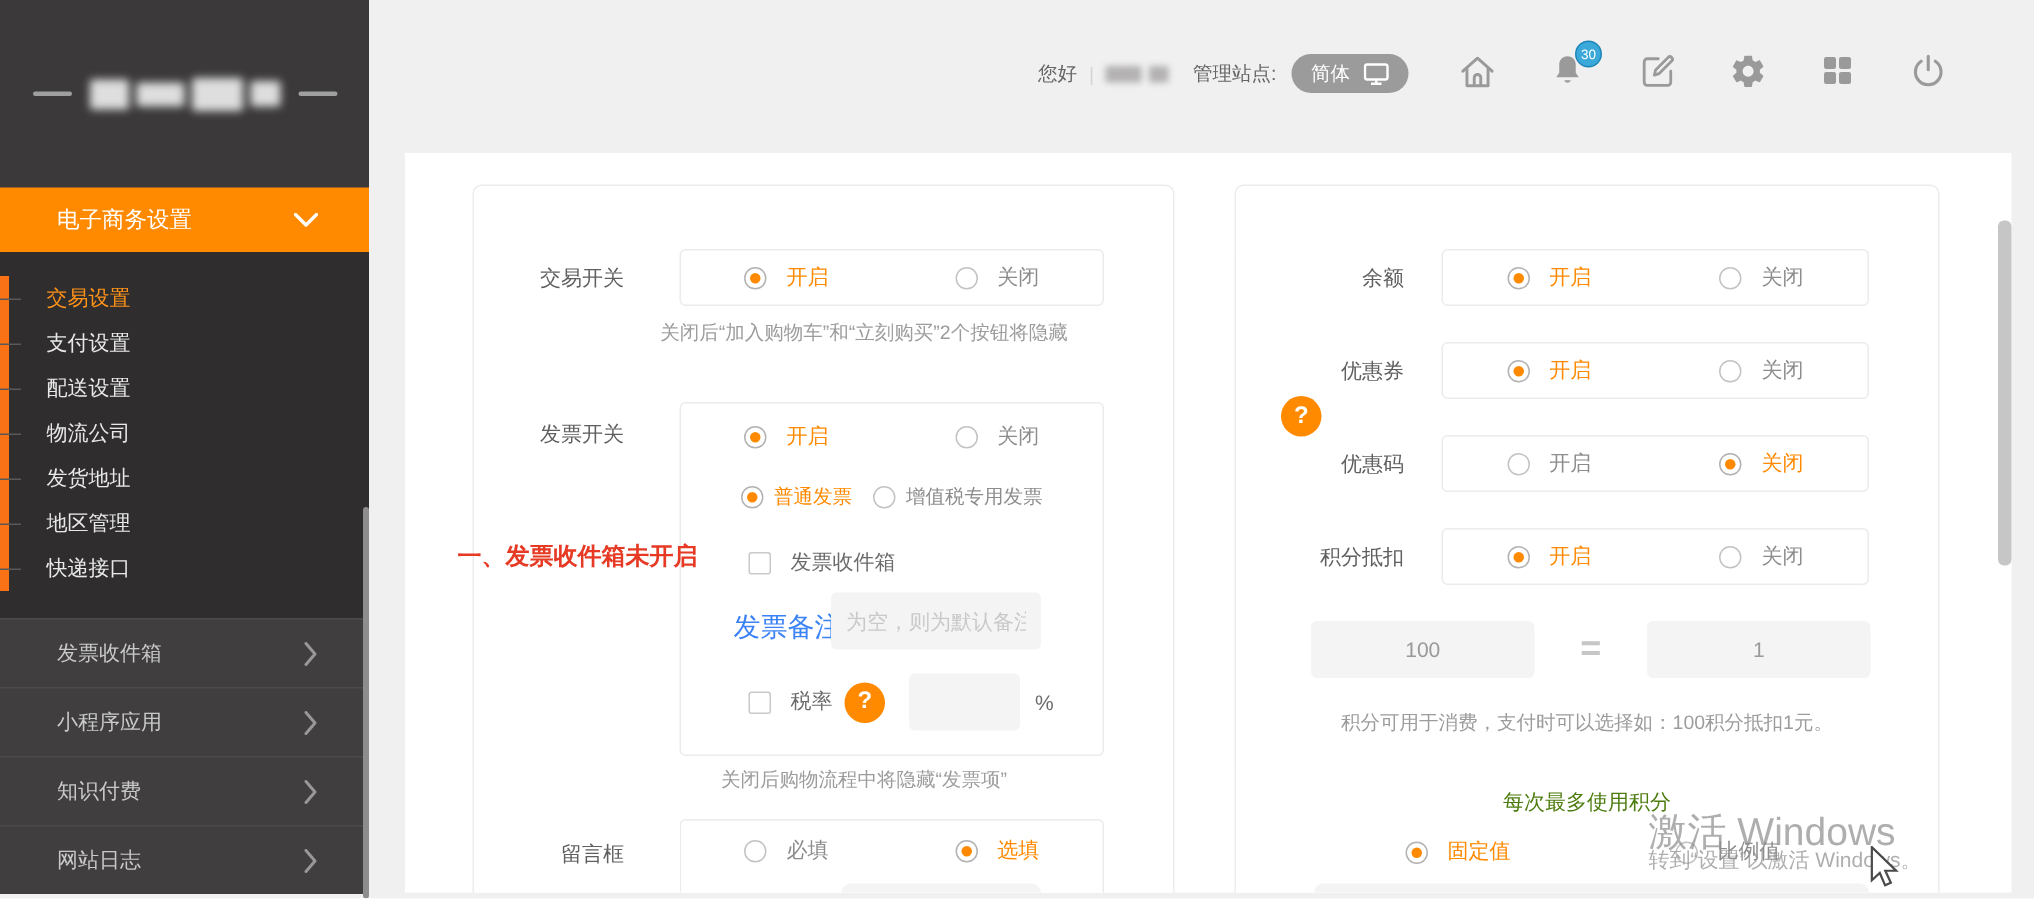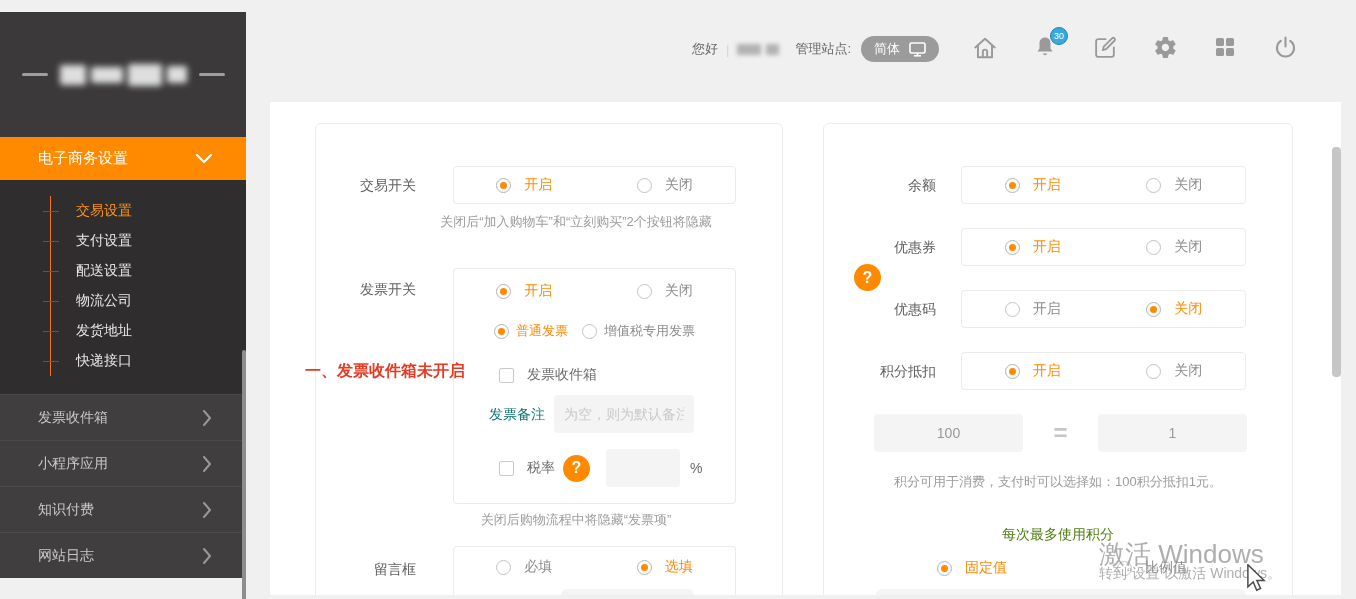--- a/index.html
+++ b/index.html
@@ -9,29 +9,29 @@
     --section:#403e3f;
     --icon-gray:#9a9a9a;
     --txt:#606060;
     --muted:#9c9c9c;
   }
   *{margin:0;padding:0;box-sizing:border-box;}
   body{font-family:"Liberation Sans","DejaVu Sans",sans-serif;}
   #page{position:relative;width:1356px;height:599px;background:#f0f0f1;overflow:hidden;}
 
   
-  .sidebar{position:absolute;left:0;top:12px;width:246px;height:469px;background:var(--dark);}
+  .sidebar{position:absolute;left:0;top:0;width:246px;height:469px;background:var(--dark);}
   .logo{height:125px;display:flex;align-items:center;justify-content:center;gap:12px;background:var(--dark);}
   .logo .dash{width:26px;height:3px;background:#9f9f9f;border-radius:2px;}
   .blur-blocks{display:flex;align-items:center;gap:5px;filter:blur(3px);}
   .bb{background:#dedede;border-radius:2px;}
   .menu-banner{height:43px;background:var(--accent);display:flex;align-items:center;justify-content:space-between;padding:0 34px 0 38px;cursor:pointer;}
   .menu-banner .mlabel{color:#fff;font-size:15px;}
   .submenu{background:var(--darker);padding:16px 0 18px;}
-  .tree{margin-left:50px;border-left:1px solid #f97316;}
+  .tree{border-left:6px solid #f97316;}
   .tree-item{position:relative;padding-left:25px;height:30px;display:flex;align-items:center;font-size:14px;color:#e8e8e8;cursor:pointer;}
   .tree-item::before{content:"";position:absolute;left:-8px;top:50%;width:16px;height:1px;background:#585858;}
   .tree-item.active{color:#ff9318;}
   .section-row{height:46px;background:var(--section);border-top:1px solid #4c4a4b;display:flex;align-items:center;justify-content:space-between;padding:0 34px 0 38px;font-size:14px;color:#c9c9c9;cursor:pointer;}
   .sb-thumb{position:absolute;right:0;top:338px;width:4px;height:261px;background:#8d8d8d;border-radius:2px;}
 
   
   .topbar{position:absolute;left:692px;top:33px;height:32px;display:flex;align-items:center;}
   .greet{font-size:13px;color:#666;}
   .vbar{color:#d5d5d5;margin:0 8px;font-size:13px;}
@@ -58,21 +58,21 @@
   .rlbl{font-size:14px;color:#8c8c8c;margin-left:13px;}
   .rlbl.sel{color:var(--accent);}
   .rlbl.sm{font-size:13px;margin-left:7px;}
   .cbx{width:15px;height:15px;border:1px solid #c9c9c9;border-radius:2px;background:#fff;flex:none;cursor:pointer;}
   .hint{position:absolute;font-size:13px;color:var(--muted);text-align:center;line-height:20px;}
   .bigbox{position:absolute;border:1px solid #ebebeb;border-radius:4px;background:#fff;}
   .ginput{background:#f4f4f4;border:none;border-radius:4px;height:38px;font-size:14px;color:#999;font-family:inherit;outline:none;}
   .ginput.center{text-align:center;}
   .ginput::placeholder{color:#c9c9c9;}
   .qmark{width:27px;height:27px;border-radius:50%;background:var(--accent);color:#fff;font-size:16px;font-weight:bold;display:flex;align-items:center;justify-content:center;cursor:pointer;}
-  .fieldlbl{position:absolute;font-size:14px;color:#0f766e;}
+  .fieldlbl{position:absolute;font-size:18px;color:#3b82f6;}
   .annotation{position:absolute;left:305px;top:361px;font-size:16px;font-weight:bold;color:#e63a24;z-index:6;}
   .eq{position:absolute;display:flex;align-items:center;justify-content:center;font-size:24px;color:#c6c6c6;font-weight:bold;}
   .stub-input{position:absolute;height:36px;background:#f4f4f4;border-radius:6px;}
   .vthumb{position:absolute;left:1332px;top:147px;width:9px;height:230px;background:#c6c6c6;border-radius:4px;cursor:pointer;}
   .wm1{position:absolute;left:1099px;top:537px;font-size:26px;color:#8f8f8f;opacity:.72;z-index:8;}
   .wm2{position:absolute;left:1099px;top:565px;font-size:14px;color:#8f8f8f;opacity:.72;z-index:8;}
   .cursor{position:absolute;left:1246px;top:564px;z-index:9;}
 </style>
 </head>
 <body>
@@ -107,20 +107,23 @@
             <span>支付设置</span>
           </div>
         <div class="tree-item">
             <span>配送设置</span>
           </div>
         <div class="tree-item">
             <span>物流公司</span>
           </div>
         <div class="tree-item">
             <span>发货地址</span>
+          </div>
+        <div class="tree-item">
+            <span>地区管理</span>
           </div>
         <div class="tree-item">
             <span>快递接口</span>
           </div>
       </div>
     </div>
 
     <div class="section-row">
       <span>发票收件箱</span>
       <svg width="10" height="16" viewBox="0 0 10 16">

